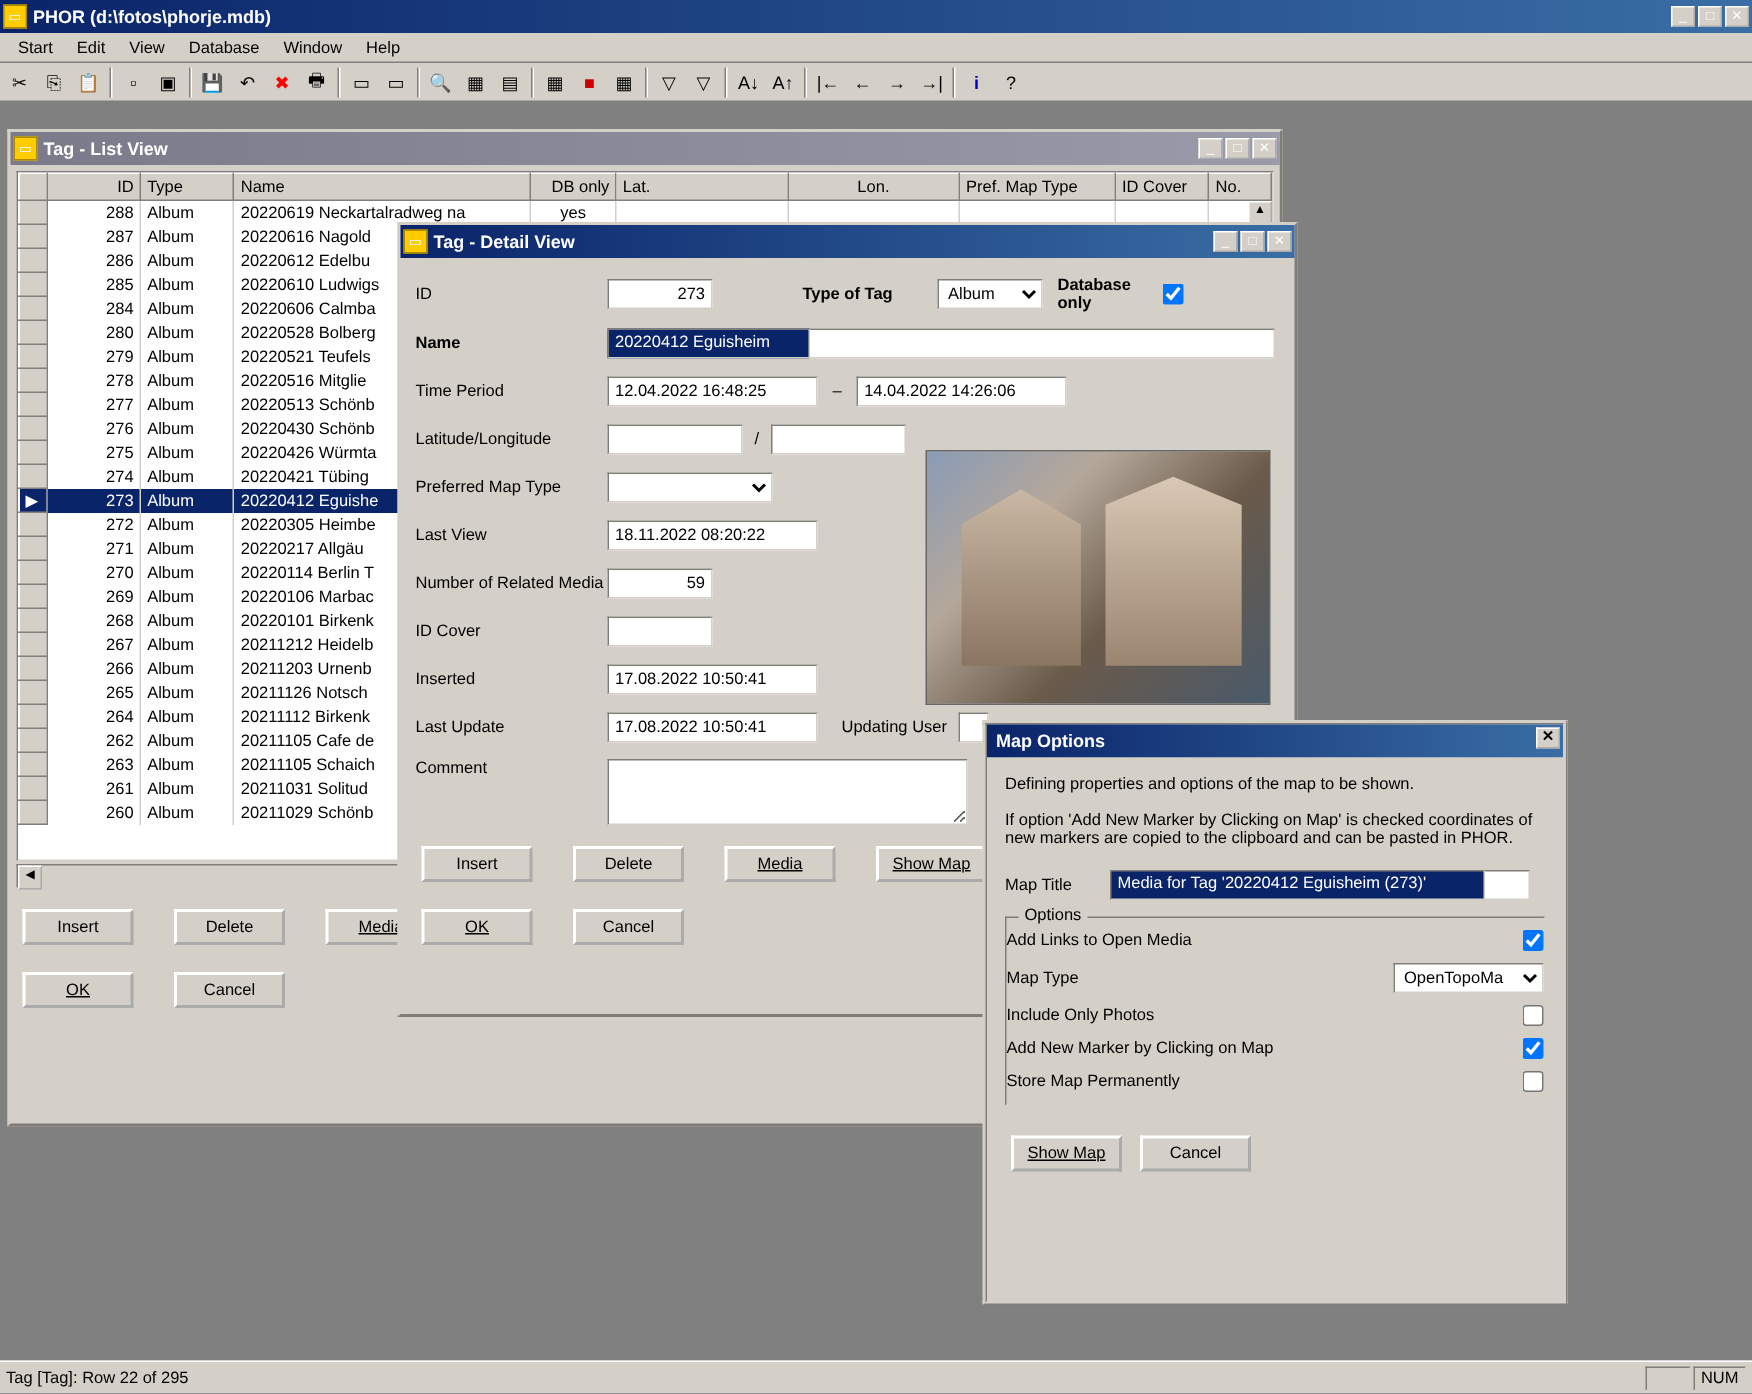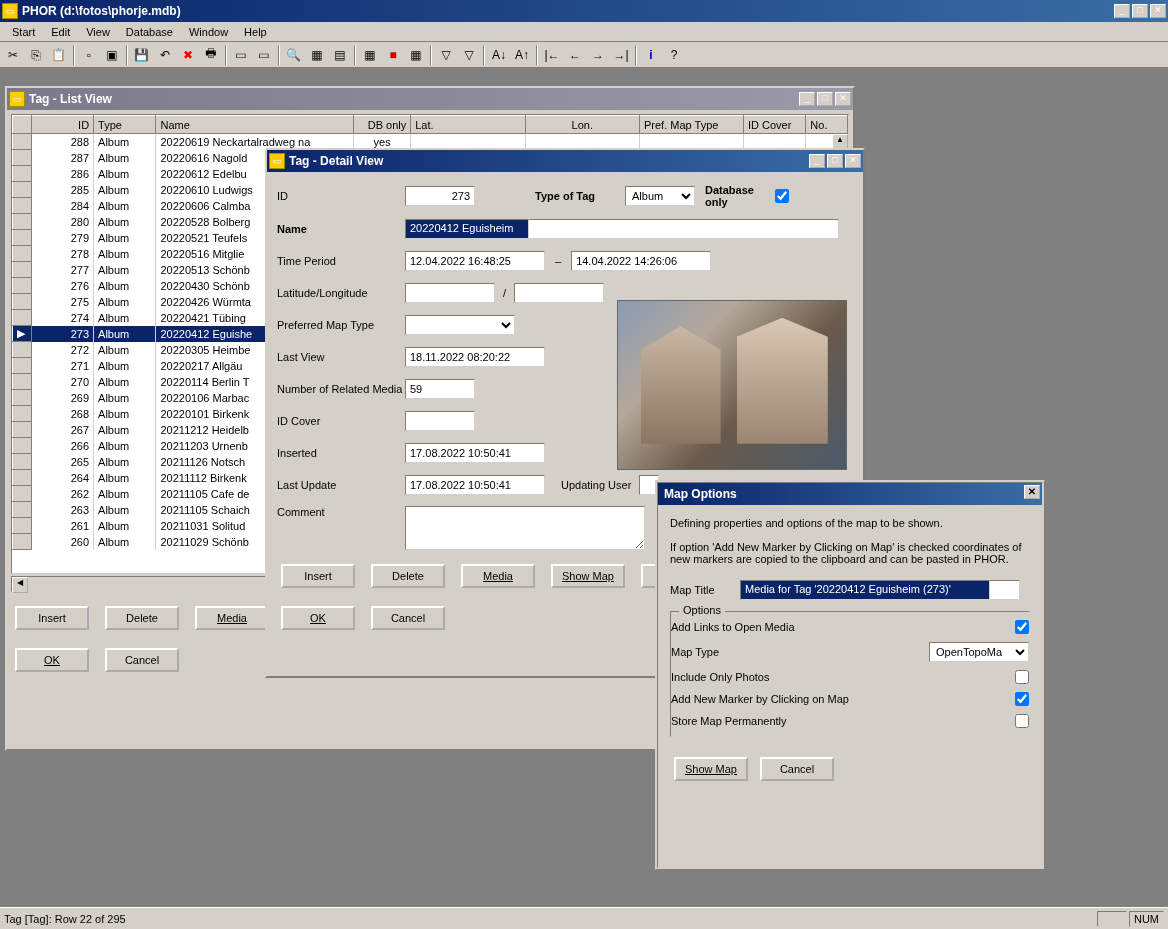--- a/index.html
+++ b/index.html
@@ -26,21 +26,21 @@
 .grid{background:#fff;border:1px inset #d4d0c8;height:460px;overflow:hidden;position:relative}
 .grid table{border-collapse:collapse;width:100%;table-layout:fixed}
 .grid th{background:#d4d0c8;border:1px solid #808080;border-top:1px solid #fff;border-left:1px solid #fff;padding:2px 4px;font-weight:normal;text-align:left;height:18px;overflow:hidden;white-space:nowrap}
 .grid td{border-right:1px solid #d4d0c8;padding:1px 4px;height:16px;white-space:nowrap;overflow:hidden}
 .grid tr.sel td{background:#0a246a;color:#fff}
 .grid td.num{text-align:right}
 .grid .rowhdr{background:#d4d0c8;border:1px solid #808080;border-top:1px solid #fff;border-left:1px solid #fff;width:18px}
 .scrollbar-v{position:absolute;right:0;top:19px;bottom:16px;width:16px;background:#d4d0c8}
 .scrollbar-h{height:16px;background:#d4d0c8;border:1px inset #d4d0c8;display:flex;margin-top:2px}
 .sbtn{width:16px;height:16px;background:#d4d0c8;border:1px outset #fff;font-size:8px;text-align:center}
-.btnrow{display:flex;gap:16px;margin-top:10px;padding:4px}
+.btnrow{display:flex;gap:27px;margin-top:10px;padding:4px}
 .btn{min-width:74px;height:24px;background:#d4d0c8;border:2px outset #fff;cursor:pointer;padding:0 8px}
 .detailview{position:absolute;left:265px;top:80px;width:600px;height:530px}
 .form{padding:12px 10px;position:relative}
 .frow{display:flex;align-items:center;margin-bottom:10px;min-height:22px}
 .flabel{width:128px}
 .finput{background:#fff;border:1px inset #d4d0c8;padding:2px 4px;height:20px}
 .finput.sel{background:#0a246a;color:#fff}
 .fselect{background:#fff;border:1px inset #d4d0c8;height:20px;padding:0 2px}
 .fcheck{width:14px;height:14px}
 .thumb{position:absolute;right:16px;top:128px;width:230px;height:170px;background:linear-gradient(135deg,#8a9bb5 0%,#b5a89a 30%,#6a5a4a 60%,#4a5a6a 100%);border:1px solid #666}
@@ -507,21 +507,21 @@
         <input class="finput" style="width: 70px; text-align: right;" value="273">
         <span style="width:60px"></span>
         <span style="font-weight:bold;width:90px">Type of Tag</span>
         <select class="fselect" style="width:70px"><option>Album</option></select>
         <span style="width:10px"></span>
         <span style="font-weight:bold;width:70px">Database only</span>
         <input type="checkbox" class="fcheck" checked="" style="">
       </div>
       <div class="frow">
         <span class="flabel" style="font-weight:bold">Name</span>
-        <span class="finput sel" style="width:124px">20220412 Eguisheim</span>
+        <span class="finput sel" style="width:135px">20220412 Eguisheim</span>
           <span class="finput" style="width:310px;border-left:none"></span>
       </div>
       <div class="frow">
         <span class="flabel">Time Period</span>
         <input class="finput" style="width: 140px;" value="12.04.2022 16:48:25">
         <span style="padding:0 10px">–</span>
         <input class="finput" style="width: 140px;" value="14.04.2022 14:26:06">
       </div>
       <div class="frow">
         <span class="flabel">Latitude/Longitude</span>
@@ -532,21 +532,21 @@
       <div class="frow">
         <span class="flabel">Preferred Map Type</span>
         <select class="fselect" style="width:110px"><option></option></select>
       </div>
       <div class="frow">
         <span class="flabel">Last View</span>
         <input class="finput" style="width: 140px;" value="18.11.2022 08:20:22">
       </div>
       <div class="frow">
         <span class="flabel">Number of Related Media</span>
-        <input class="finput" style="width: 70px; text-align: left;" value="59">
+        <input class="finput" style="width: 70px; text-align: right;" value="59">
       </div>
       <div class="frow">
         <span class="flabel">ID Cover</span>
         <input class="finput" style="width: 70px;">
       </div>
       <div class="frow">
         <span class="flabel">Inserted</span>
         <input class="finput" style="width: 140px;" value="17.08.2022 10:50:41">
       </div>
       <div class="frow">

